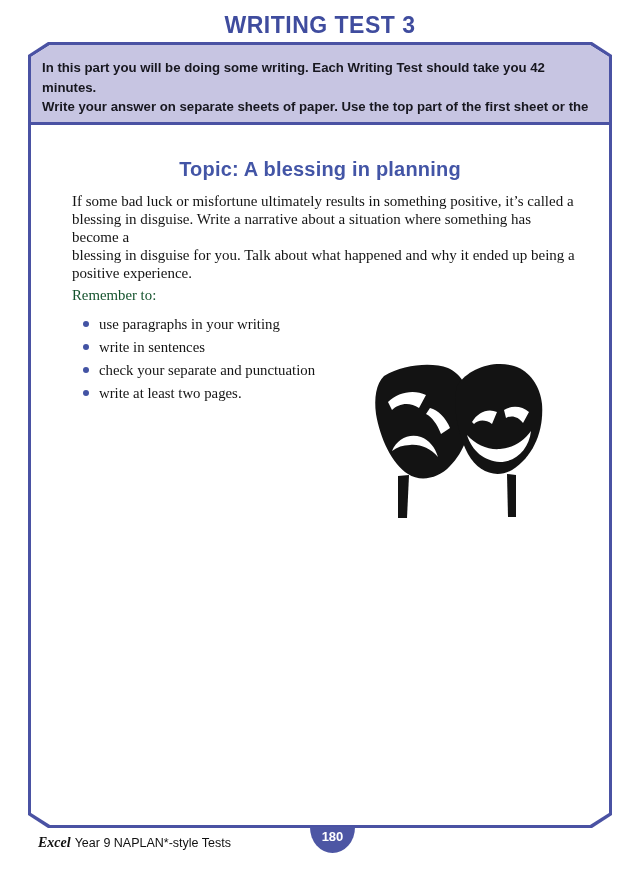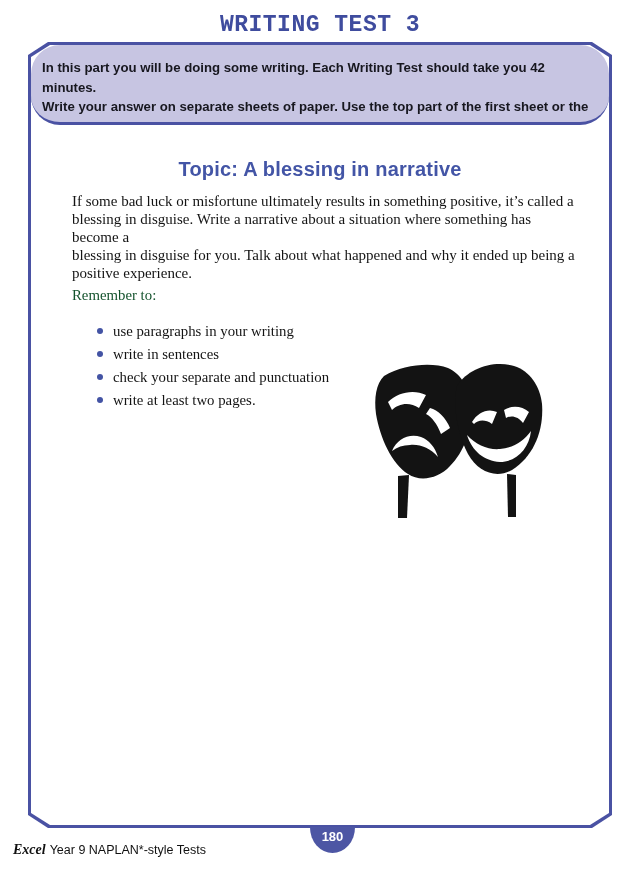--- a/index.html
+++ b/index.html
@@ -15,21 +15,21 @@
   .header-title {
     position: absolute;
     top: 12px;
     left: 0;
     width: 100%;
     text-align: center;
     font-size: 23px;
     font-weight: 700;
     letter-spacing: 0.5px;
     color: #3f4c9e;
-    font-family: Liberation Mono, monospace;
+    font-family: Liberation Sans, sans-serif;
   }
   
   .main-box {
     position: absolute;
     left: 28px;
     top: 42px;
     width: 584px;
     height: 786px;
     background: #4a52a3;
     clip-path: polygon(20px 0, calc(100% - 20px) 0, 100% 13px,
@@ -42,21 +42,20 @@
     background: #ffffff;
     clip-path: polygon(19px 0, calc(100% - 19px) 0, 100% 12px,
                        100% calc(100% - 12px), calc(100% - 19px) 100%,
                        19px 100%, 0 calc(100% - 12px), 0 12px);
   }
   .instructions-panel {
     background: #c7c5e2;
     border-bottom: 3px solid #4a52a3;
     padding: 13px 14px 0 11px;
     height: 80px;
-    border-radius: 29px;
   }
   .instructions-panel .instr-line {
     font-size: 13.2px;
     font-weight: 700;
     line-height: 19.5px;
     color: #17171f;
     font-family: "Liberation Sans", sans-serif;
   }
   .topic-title {
     margin-top: 33px;
@@ -79,22 +78,22 @@
     color: #141414;
   }
   .remember-label {
     margin-top: 5px;
     padding-left: 41px;
     font-family: "Liberation Serif", serif;
     font-size: 14.8px;
     color: #14532d;
   }
   .remember-list {
-    margin-top: 17px;
-    padding-left: 41px;
+    margin-top: 10px;
+    padding-left: 27px;
     list-style: none;
   }
   .remember-list li {
     position: relative;
     padding-left: 41px;
     height: 23px;
     font-family: "Liberation Serif", serif;
     font-size: 14.8px;
     line-height: 20px;
     color: #141414;
@@ -110,26 +109,25 @@
   }
   .masks {
     position: absolute;
     left: 364px;
     top: 360px;
     width: 200px;
     height: 164px;
   }
   .footer-credit {
     position: absolute;
-    left: 13px;
+    left: 38px;
     top: 835px;
     font-size: 13px;
     color: #111111;
     white-space: nowrap;
-    margin-top: 7px;
   }
   .footer-credit .series {
     font-family: "Liberation Serif", serif;
     font-style: italic;
     font-weight: 700;
     font-size: 14px;
   }
   .footer-credit .book {
     font-family: "Liberation Sans", sans-serif;
     margin-left: 4px;
@@ -159,21 +157,21 @@
   <h1 class="header-title">WRITING TEST 3</h1>
 
   <div class="main-box">
     <div class="main-box-inner">
 
       <div class="instructions-panel">
         <div class="instr-line">In this part you will be doing some writing. Each Writing Test should take you 42 minutes.</div>
         <div class="instr-line">Write your answer on separate sheets of paper. Use the top part of the first sheet or the</div>
       </div>
 
-      <h2 class="topic-title">Topic: A blessing in narrative</h2>
+      <h2 class="topic-title">Topic: A blessing in planning</h2>
 
       <div class="prompt">
         <div class="prompt-line">If some bad luck or misfortune ultimately results in something positive, it’s called a</div>
         <div class="prompt-line">blessing in disguise. Write a narrative about a situation where something has become a</div>
         <div class="prompt-line">blessing in disguise for you. Talk about what happened and why it ended up being a</div>
         <div class="prompt-line">positive experience.</div>
       </div>
 
       <div class="remember-label">Remember to:</div>
 

